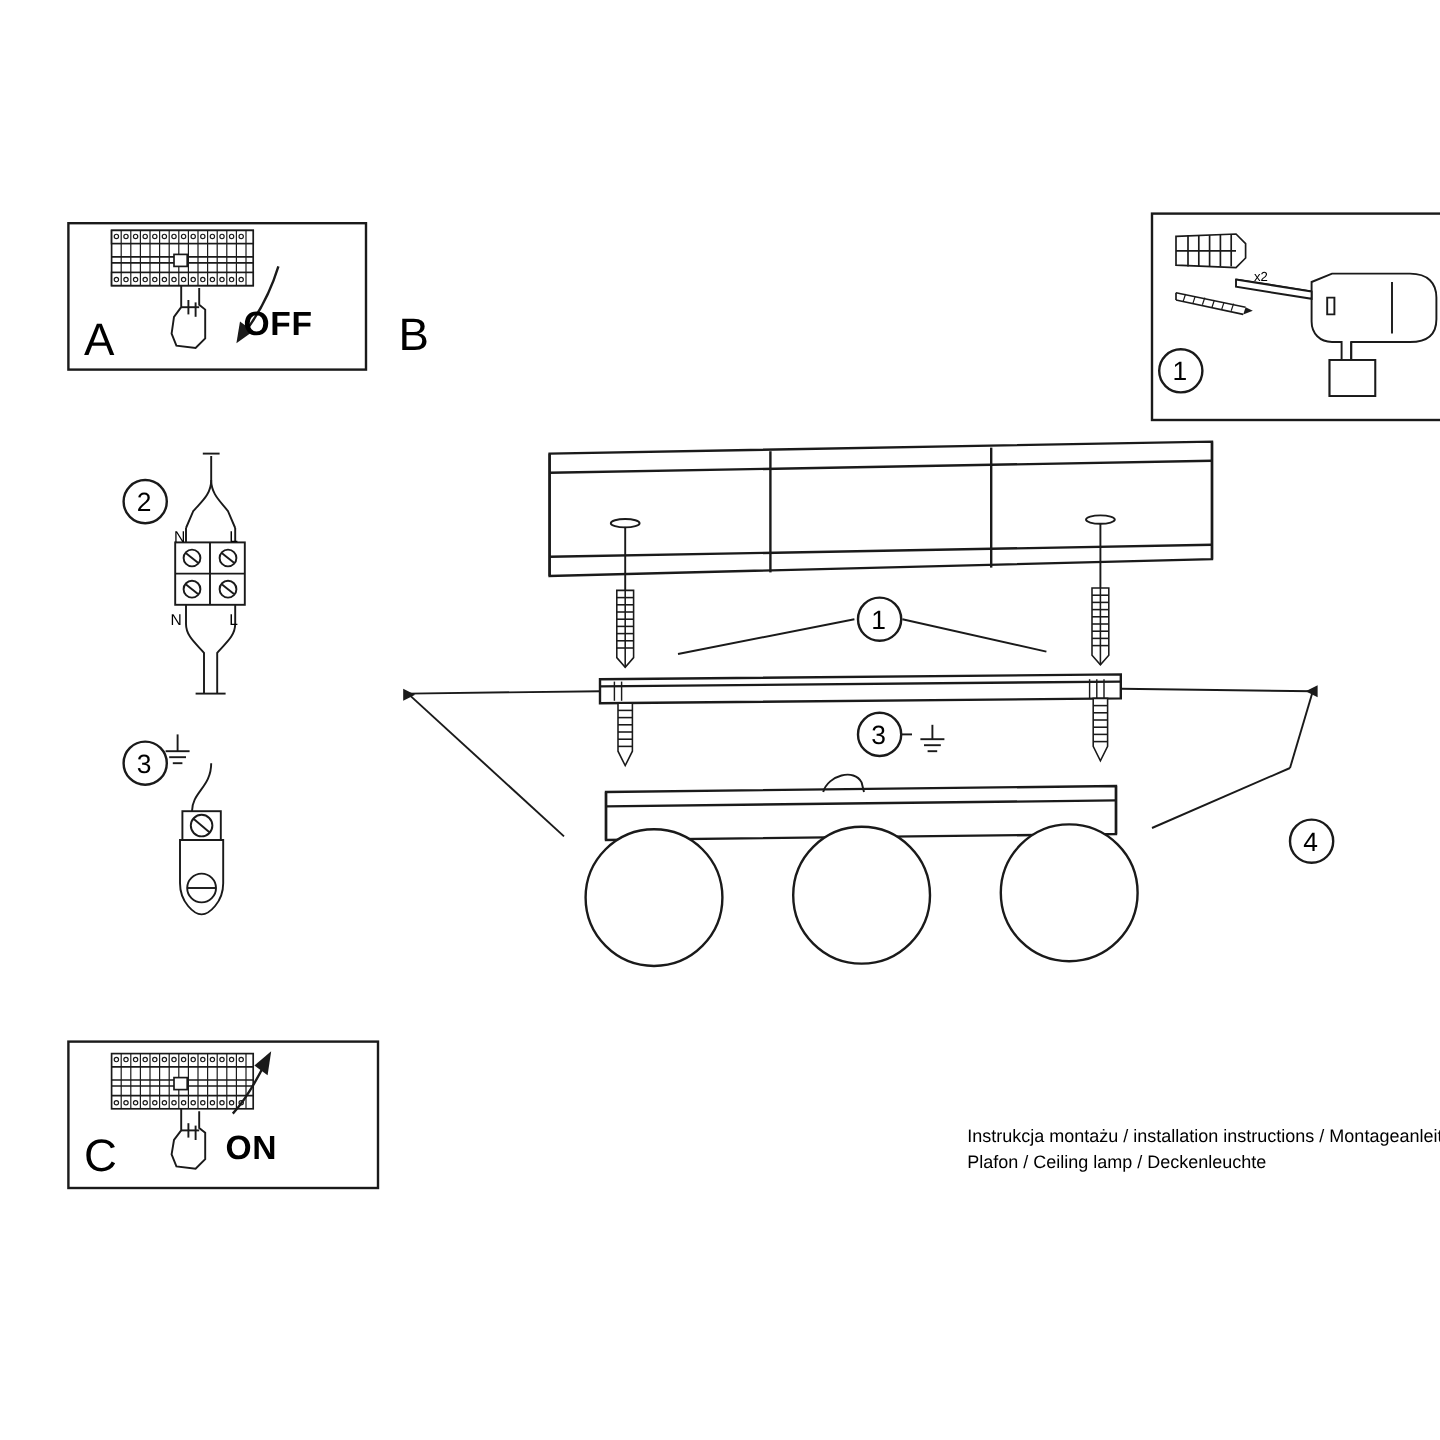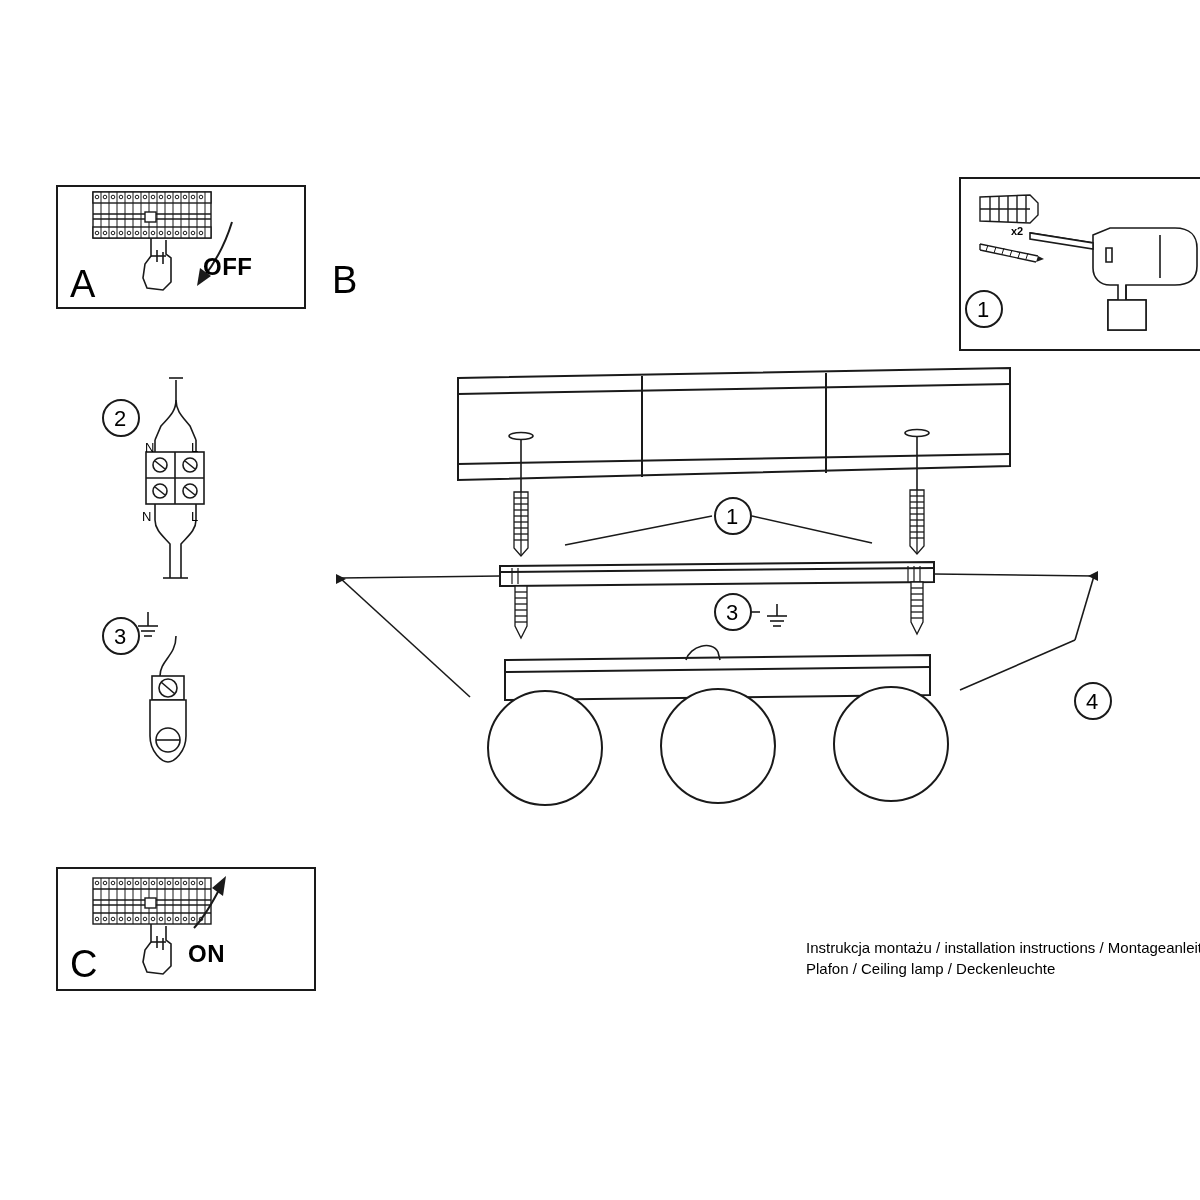--- a/index.html
+++ b/index.html
@@ -30,21 +30,21 @@
   .txt {
     position: absolute;
     white-space: nowrap;
     line-height: 1.2;
   }
   .step-letter {
     font-size: 38px;
     font-weight: 400;
   }
   .state-label {
-    font-size: 24px;
+    font-size: 28px;
     font-weight: 700;
     letter-spacing: 0.5px;
   }
   .num-label {
     font-size: 22px;
   }
   .small-label {
     font-size: 13px;
   }
   .tiny-label {
@@ -427,21 +427,21 @@
   </svg>
 
   <div class="txt step-letter" style="left:70px; top:262px;">A</div>
   <div class="txt state-label" style="left:203px; top:253px;">OFF</div>
 
   <div class="txt step-letter" style="left:332px; top:258px;">B</div>
 
   <div class="txt step-letter" style="left:70px; top:942px;">C</div>
   <div class="txt state-label" style="left:188px; top:940px;">ON</div>
 
-  <div class="txt tiny-label" style="left:1011px; top:225px;font-weight:bold;">x2</div>
+  <div class="txt tiny-label" style="left:1045px; top:225px;">x2</div>
 
   <div class="txt num-label" style="left:977px; top:297px;">1</div>
 
   <div class="txt num-label" style="left:114px; top:406px;">2</div>
 
   <div class="txt small-label" style="left:145px; top:440px;">N</div>
   <div class="txt small-label" style="left:191px; top:440px;">L</div>
   <div class="txt small-label" style="left:142px; top:509px;">N</div>
   <div class="txt small-label" style="left:191px; top:509px;">L</div>
 

